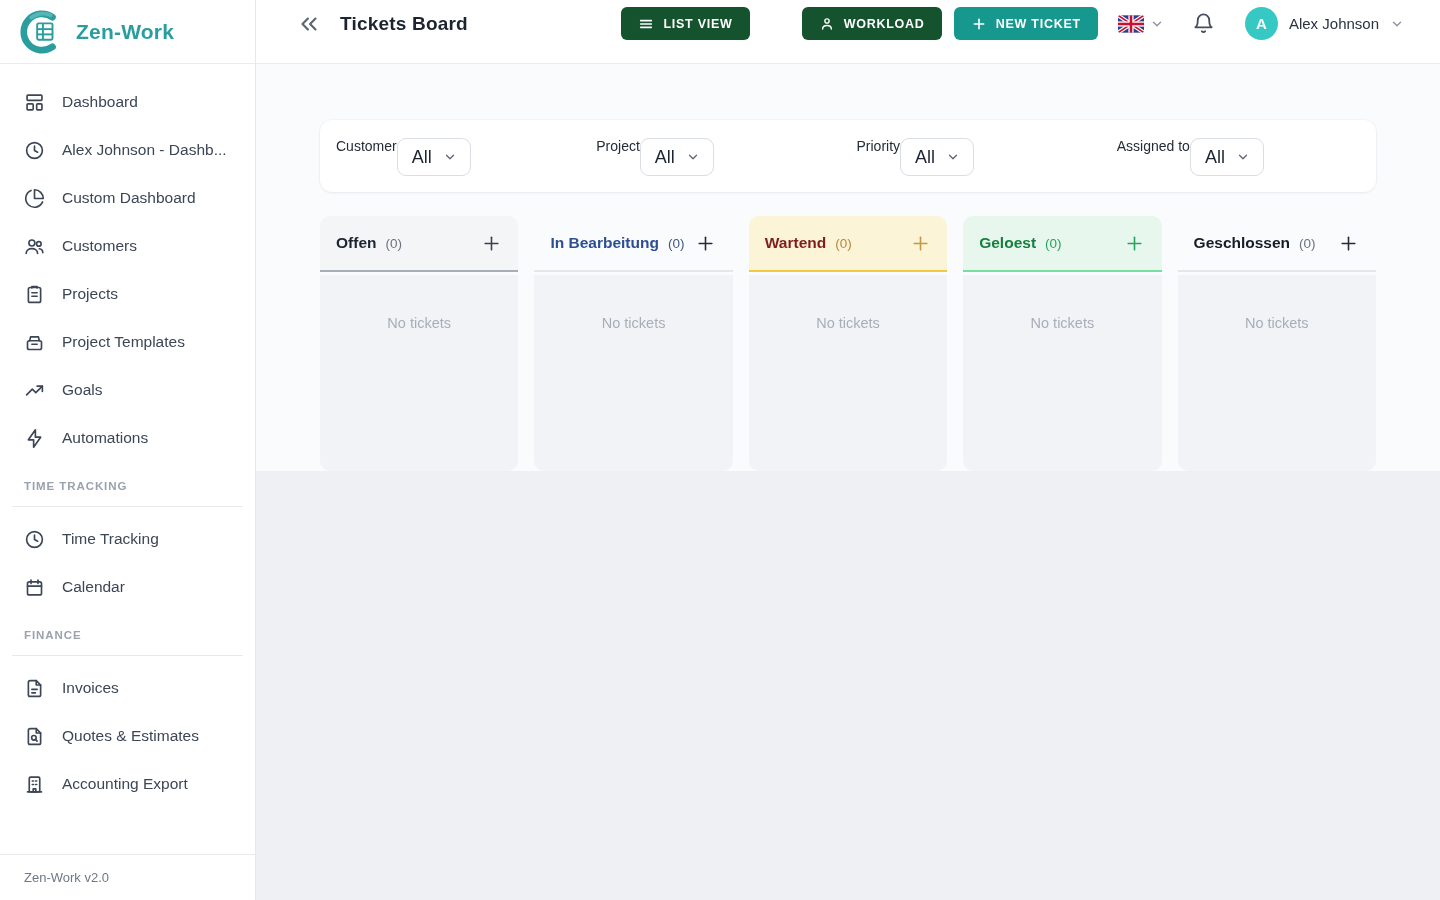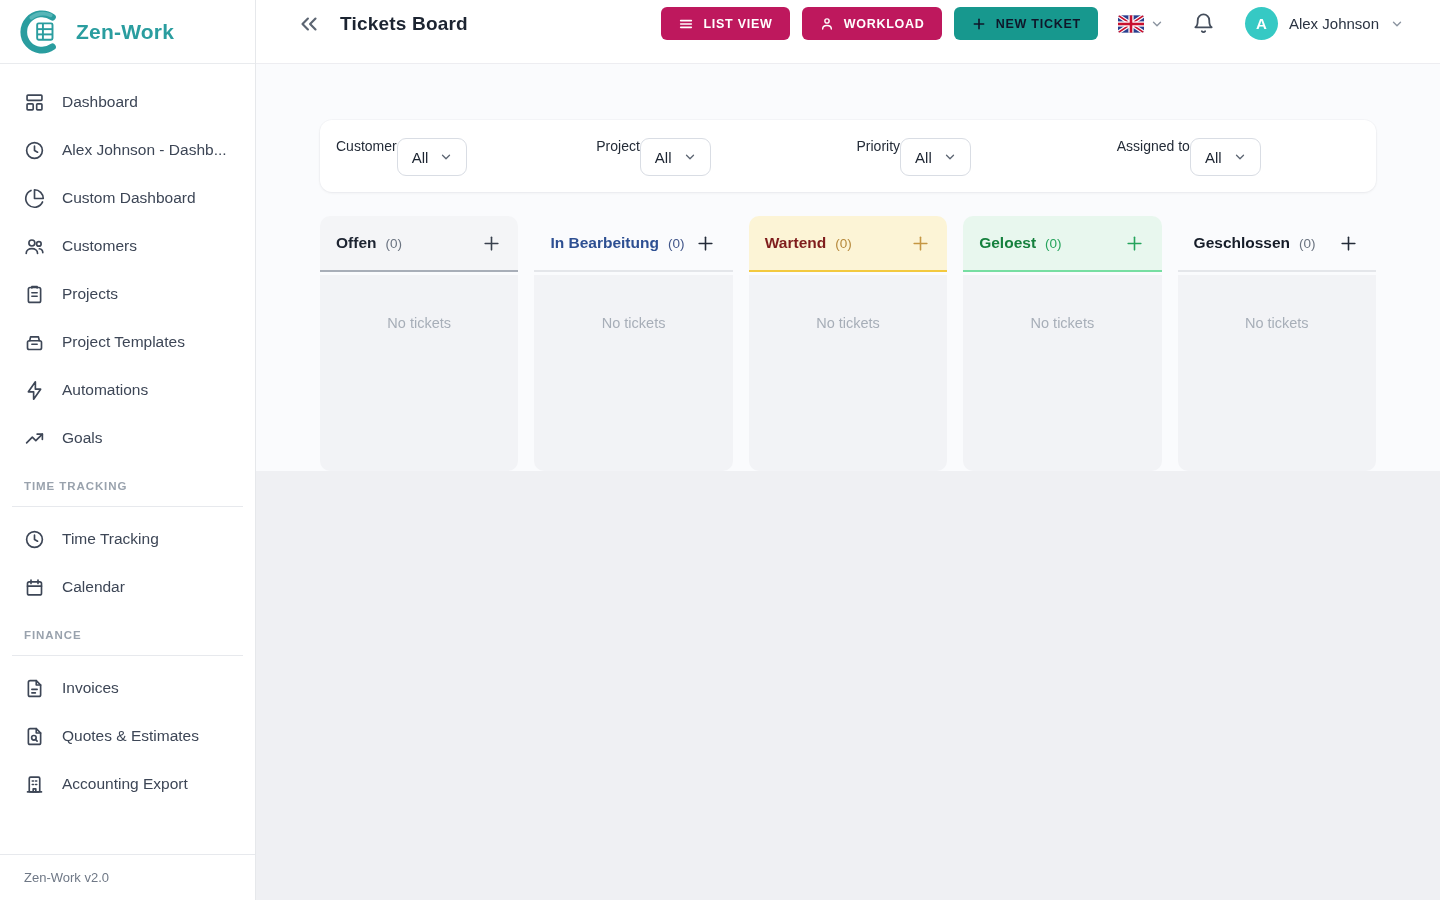--- a/index.html
+++ b/index.html
@@ -32,43 +32,43 @@
   .topbar { height: 64px; background: #fff; border-bottom: 1px solid #ededf1;
             display: flex; align-items: center; padding: 0 36px 16px 40px; }
   .collapse-btn { color: #5c6572; width: 26px; height: 26px; cursor: pointer; display: flex; align-items: center; }
   .page-title { font-size: 19px; font-weight: 700; color: #1c2431; margin-left: 18px; letter-spacing: .2px; }
 
   .topbar-actions { margin-left: auto; display: flex; align-items: center; gap: 12px; }
   .btn { height: 33px; border: none; border-radius: 6px; padding: 0 17px; display: flex; align-items: center;
          gap: 9px; font-family: inherit; font-size: 12.5px; font-weight: 700; letter-spacing: .06em;
          cursor: pointer; }
   .btn svg { width: 16px; height: 16px; }
-  .btn-dark { background: #be185d; color: #fff; }
-  .btn-teal { background: #17988e; color: #0f172a; justify-content: flex-end; }
+  .btn-dark { background: #14532d; color: #fff; margin-left: 40px; }
+  .btn-teal { background: #17988e; color: #ffffff; justify-content: flex-end; }
 
   .lang { display: flex; align-items: center; gap: 6px; margin-left: 20px; cursor: pointer; }
   .flag { width: 26px; height: 18px; border-radius: 3px; overflow: hidden; display: block; }
   .chev { color: #8b94a1; width: 14px; height: 14px; }
   .bell { margin-left: 28px; color: #454e5c; width: 23px; height: 23px; cursor: pointer; }
   .user { display: flex; align-items: center; gap: 11px; margin-left: 30px; cursor: pointer; }
   .avatar { width: 33px; height: 33px; border-radius: 50%; background: #36c9c4; color: #fff;
             display: flex; align-items: center; justify-content: center; font-size: 15px; font-weight: 700; }
   .user-name { font-size: 15px; color: #2a3342; text-align: right; }
 
   
   .board-surface { background: #fafbfd; padding: 56px 64px 0; }
 
   .filter-card { background: #fff; border-radius: 12px; padding: 18px 16px 16px;
                  box-shadow: 0 1px 3px rgba(16,24,40,.06), 0 0 0 1px rgba(16,24,40,.02);
                  display: grid; grid-template-columns: repeat(4, 1fr); gap: 17px; }
   .filter-field { display: flex; flex-direction: row; }
   .filter-label { font-size: 14px; color: #242c38; margin-bottom: 9px; }
   .select { position: relative; height: 38px; border: 1.5px solid #d9dde4; border-radius: 9px;
             background: #fff; display: flex; align-items: center; padding: 0 38px 0 14px;
-            font-size: 15px; color: #1c2431; cursor: pointer; }
+            font-size: 18px; color: #1c2431; cursor: pointer; }
   .select .chev { position: absolute; right: 13px; top: 11px; color: #5c6572; }
 
   .columns { margin-top: 24px; display: grid; grid-template-columns: repeat(5, 1fr); gap: 16px; }
   .col-header { height: 56px; display: flex; align-items: center; padding: 0 16px;
                 border-radius: 10px 10px 0 0; border-bottom: 2px solid transparent; }
   .col-title { font-size: 15.5px; font-weight: 700; }
   .col-count { font-size: 13.5px; margin-left: 9px; }
   .col-add { margin-left: auto; width: 22px; height: 22px; display: flex; align-items: center;
              justify-content: center; cursor: pointer; background: none; border: none; }
   .col-add svg { width: 19px; height: 19px; }
@@ -163,33 +163,33 @@
               <rect x="4" y="10" width="16" height="10" rx="2"></rect>
               <path d="M6.5 10l1-4.5h9l1 4.5"></path>
               <line x1="9" y1="14" x2="15" y2="14"></line>
             </svg>
         </span>
         <span>Project Templates</span>
       </div>
       <div class="nav-item">
         <span class="icon">
           <svg viewBox="0 0 24 24" fill="none" stroke="currentColor" stroke-width="1.9" stroke-linecap="round" stroke-linejoin="round">
-              <polygon points="13 2 5 13.5 11 13.5 11 22 19 10.5 13 10.5 13 2"></polygon>
-            </svg>
-        </span>
-        <span>Automations</span>
-      </div>
-      <div class="nav-item">
-        <span class="icon">
-          <svg viewBox="0 0 24 24" fill="none" stroke="currentColor" stroke-width="1.9" stroke-linecap="round" stroke-linejoin="round">
               <polyline points="3 17 9.5 10.5 13.5 14.5 21 7"></polyline>
               <polyline points="15 7 21 7 21 13"></polyline>
             </svg>
         </span>
         <span>Goals</span>
+      </div>
+      <div class="nav-item">
+        <span class="icon">
+          <svg viewBox="0 0 24 24" fill="none" stroke="currentColor" stroke-width="1.9" stroke-linecap="round" stroke-linejoin="round">
+              <polygon points="13 2 5 13.5 11 13.5 11 22 19 10.5 13 10.5 13 2"></polygon>
+            </svg>
+        </span>
+        <span>Automations</span>
       </div>
 
       <div class="nav-section">TIME TRACKING</div>
 
       <div class="nav-item">
         <span class="icon">
           <svg viewBox="0 0 24 24" fill="none" stroke="currentColor" stroke-width="1.9" stroke-linecap="round" stroke-linejoin="round">
               <circle cx="12" cy="12" r="9"></circle>
               <polyline points="12 7 12 12 15.5 14"></polyline>
             </svg>

